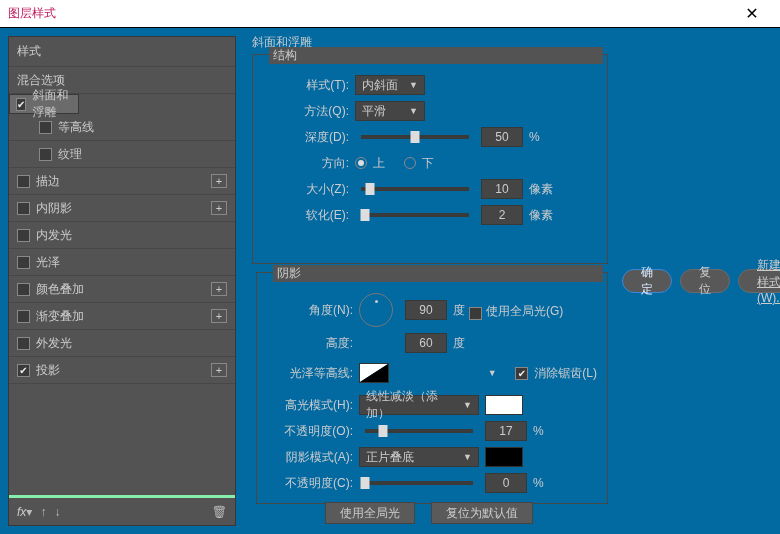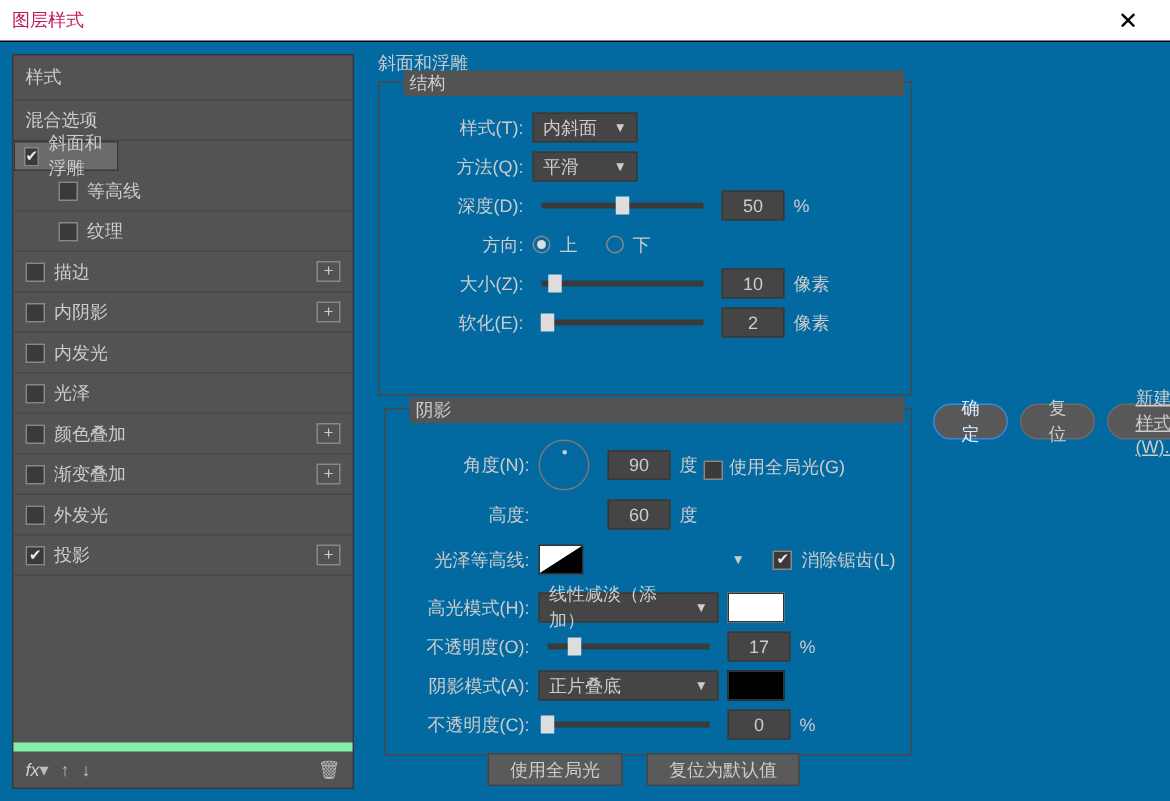--- a/index.html
+++ b/index.html
@@ -14,21 +14,21 @@
 .right{width:150px;display:flex;align-items:center;gap:8px}
 .center{flex:1;position:relative}
 
 .hdr{padding:6px 8px;border-bottom:1px solid #474747}
 .row{display:flex;align-items:center;padding:4px 8px;height:27px;border-bottom:1px solid #474747;gap:6px}
 .row.sel{background:#6b6b6b}
 .row.indent{padding-left:30px}
 .cb{width:13px;height:13px;border:1px solid #888;background:#3a3a3a;display:flex;align-items:center;justify-content:center;font-size:10px;color:#eee}
 .cb.on::after{content:"✔"}
 .plus{margin-left:auto;width:16px;height:14px;border:1px solid #888;display:flex;align-items:center;justify-content:center;font-size:11px;color:#ccc}
-.left-foot{margin-top:auto;height:30px;border-top:6px solid #86efac;display:flex;align-items:center;padding:0 8px;gap:8px}
+.left-foot{margin-top:auto;height:30px;border-top:3px solid #86efac;display:flex;align-items:center;padding:0 8px;gap:8px}
 .left-foot .sp{flex:1}
 .ico{color:#bbb;font-size:12px}
 
 .grp-title{position:absolute;left:6px;top:-2px}
 .fieldset{position:absolute;border:1px solid #484848;padding:10px 10px 10px 10px}
 .fs1{left:6px;top:18px;right:4px;height:210px}
 .fs2{left:10px;top:236px;right:4px;height:232px}
 .legend{position:relative;top:-18px;left:6px;background:#535353;padding:0 4px}
 .frow{display:flex;align-items:center;height:26px;gap:6px}
 .lab{width:86px;text-align:right}

